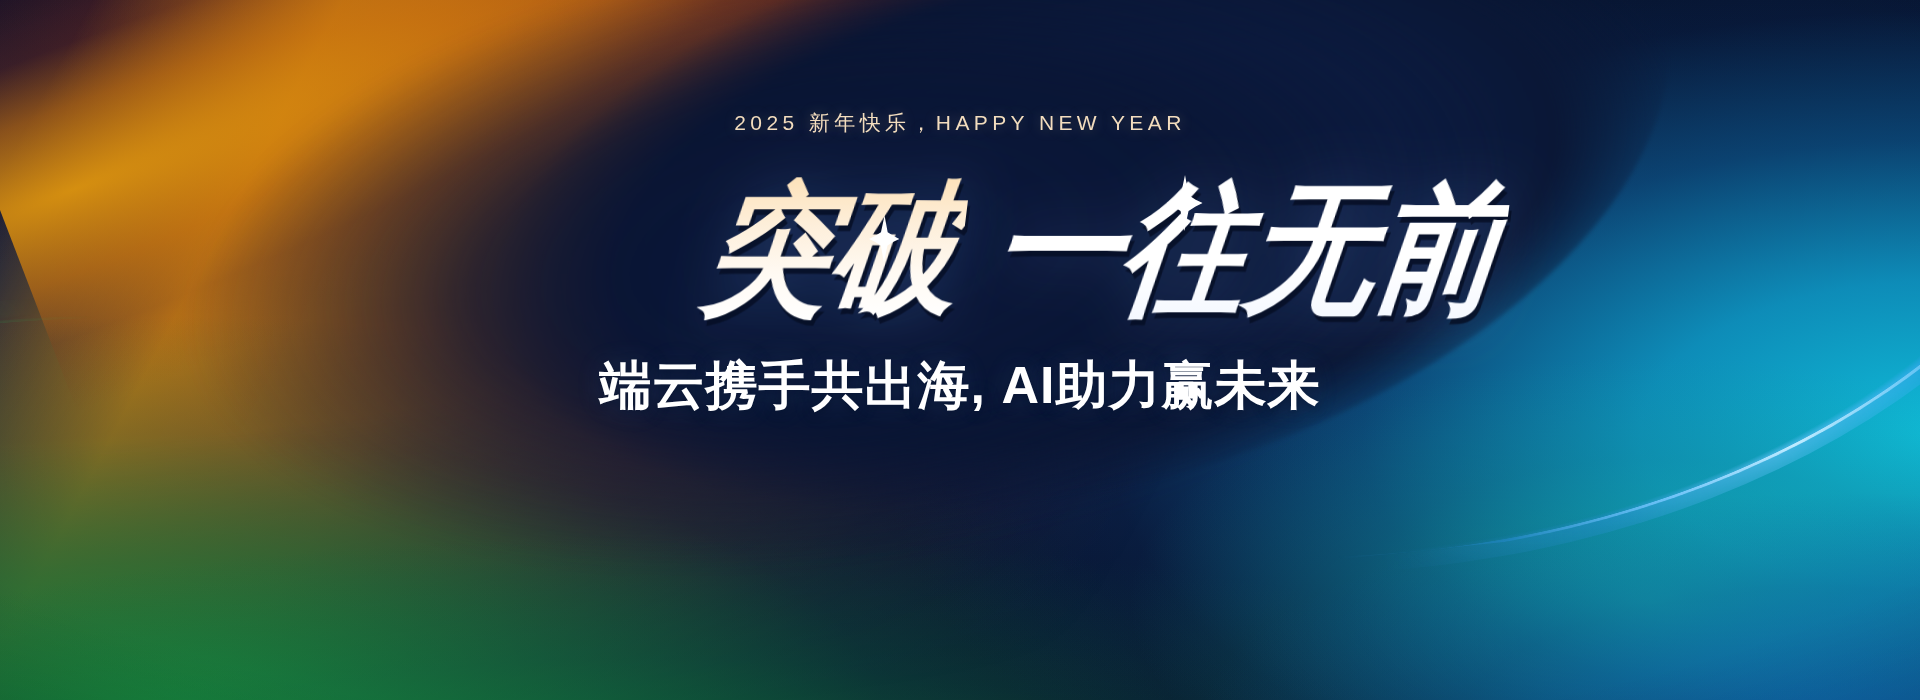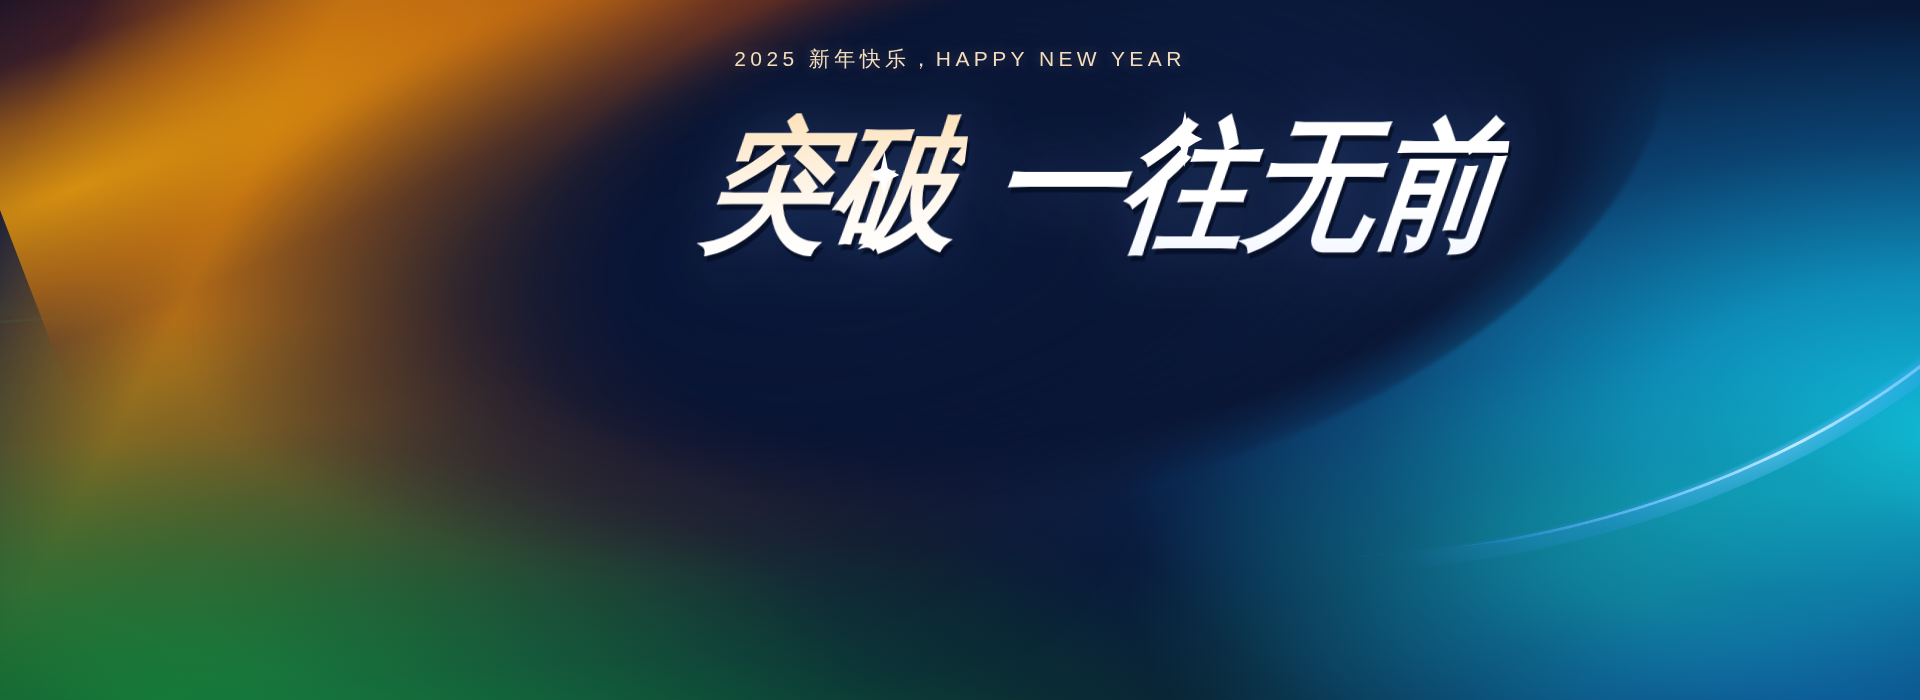--- a/index.html
+++ b/index.html
@@ -218,21 +218,21 @@
   }
 
   
   #content{
     position:absolute;inset:0;
     display:flex;flex-direction:column;
     align-items:center;
   }
 
   .eyebrow{
-    margin-top:48px;
+    margin-top:112px;
     font-size:21px;
     line-height:1;
     letter-spacing:4.4px;
     color:#f3ddbe;
     font-weight:400;
     white-space:nowrap;
     text-shadow:0 0 14px rgba(255,220,170,0.25);
   }
 
   .headline{
@@ -334,15 +334,16 @@
       <span class="seg seg-gold">创变</span>
       <span class="gap"></span>
       <span class="seg seg-mid">突破</span>
       <span class="gap"></span>
       <span class="seg seg-white">一往无前</span>
 
       <span class="sparkle sparkle-a"></span>
       <span class="sparkle sparkle-b"></span>
     </div>
 
+    <div class="subtitle">端云携手共出海, AI助力赢未来</div>
 
   </div>
 </div>
 
 </body></html>

